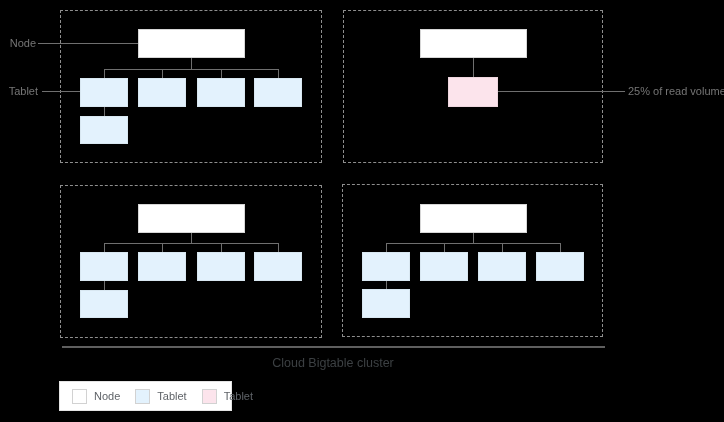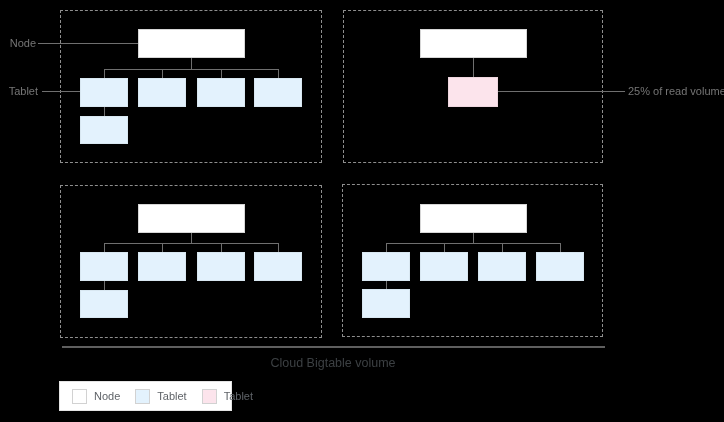--- a/index.html
+++ b/index.html
@@ -84,21 +84,21 @@
 
   <div class="ann right" style="left:4px;top:37px;width:32px">Node</div>
   <div class="line" style="left:38px;top:43px;width:100px;height:1px"></div>
   <div class="ann right" style="left:4px;top:85px;width:34px">Tablet</div>
   <div class="line" style="left:42px;top:91px;width:38px;height:1px"></div>
 
   <div class="line" style="left:498px;top:91px;width:127px;height:1px"></div>
   <div class="ann" style="left:628px;top:85px">25% of read volume</div>
 
   <div class="baseline" style="left:62px;top:346px;width:543px;height:2px"></div>
-  <div class="caption" style="left:233px;top:356px;width:200px">Cloud Bigtable volume</div>
+  <div class="caption" style="left:233px;top:356px;width:200px">Cloud Bigtable cluster</div>
 
   <div class="legend" style="left:59px;top:381px;width:173px;height:30px">
     <div class="legend-item">
       <span class="swatch" style="background-color: rgb(255, 255, 255);"></span>
       <span class="legend-label">Node</span>
     </div>
     <div class="legend-item">
       <span class="swatch" style="background-color: rgb(227, 242, 253);"></span>
       <span class="legend-label">Tablet</span>
     </div>

